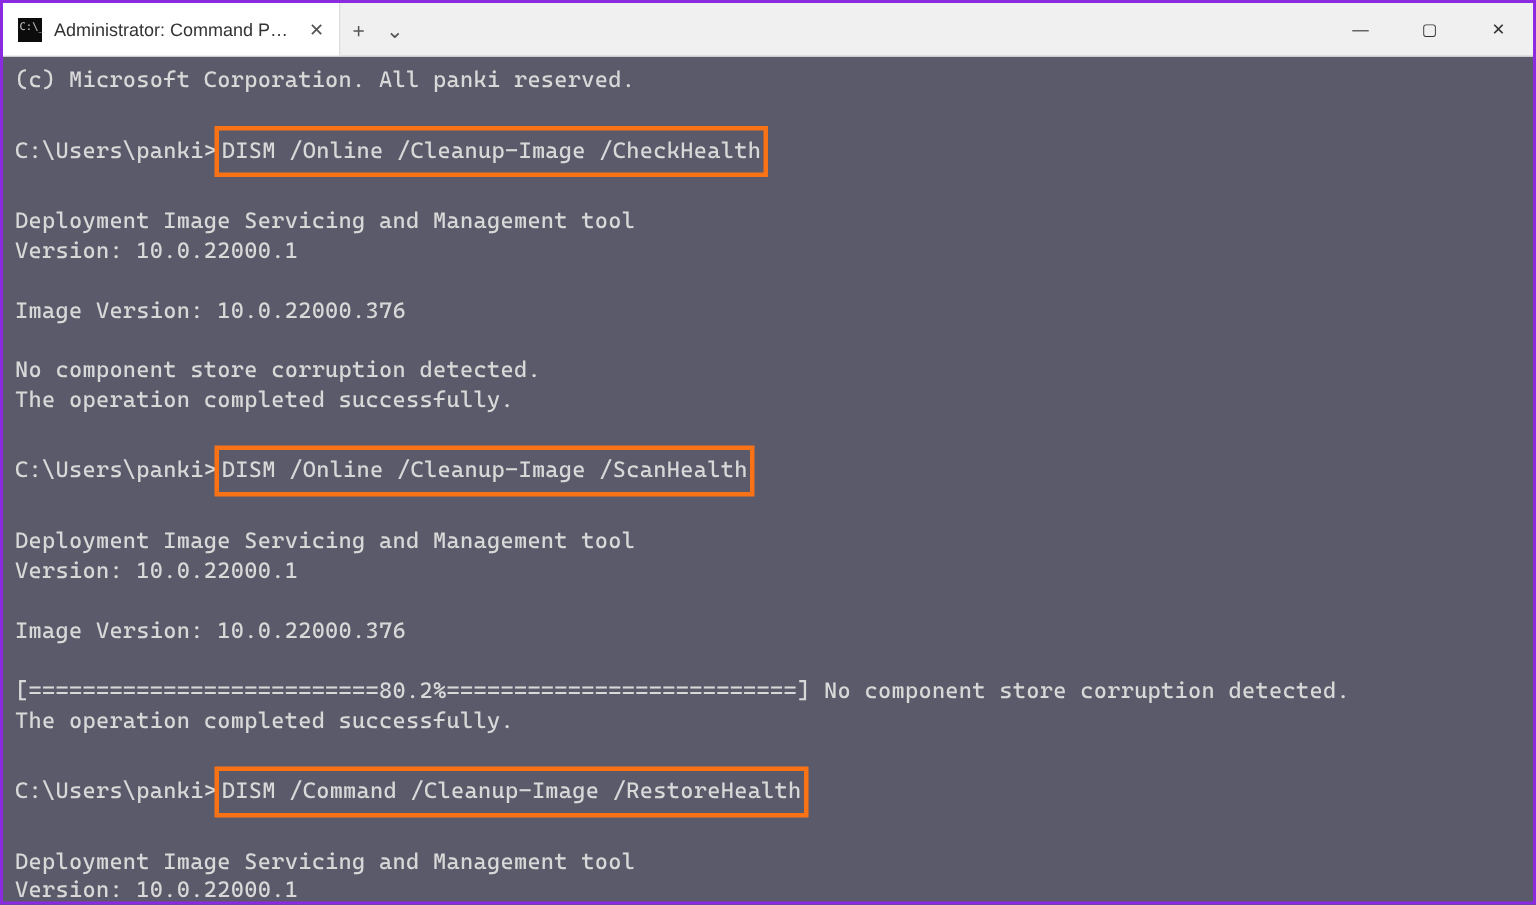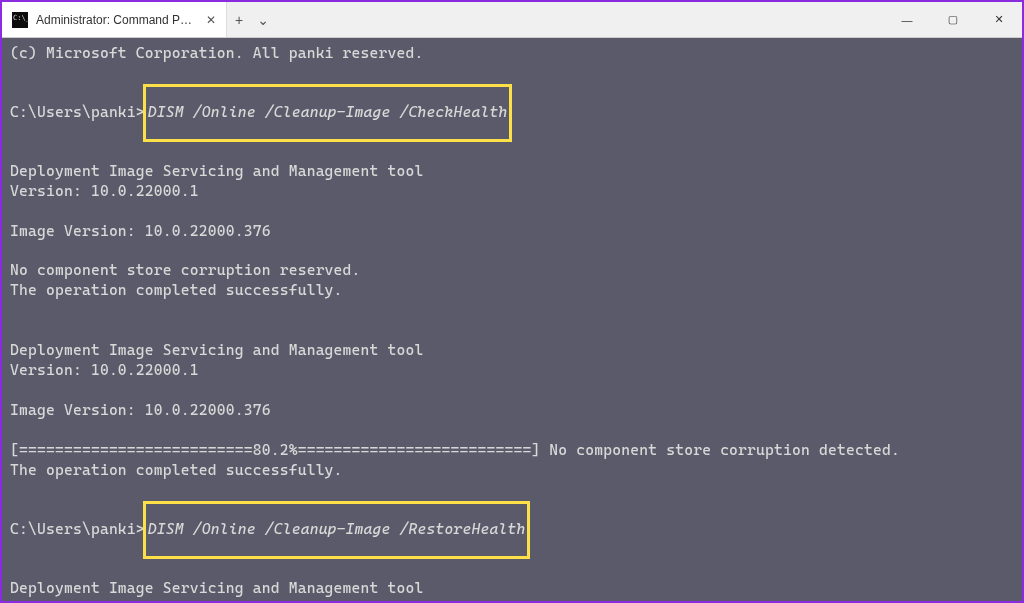--- a/index.html
+++ b/index.html
@@ -86,25 +86,24 @@
   .terminal {
     padding: 6px 8px;
     font-family: 'Cascadia Mono', 'Consolas', monospace;
     font-size: 15px;
     color: #d8d8d8;
     line-height: 1.33;
     letter-spacing: 0.2px;
   }
   .line { white-space: pre; }
   .highlight {
-    border: 3px solid #fde047;
-    padding: 16px 2px;
+    border: 3px solid #f97316;
+    padding: 4px 2px;
     display: inline-block;
     margin-left: -2px;
-    font-style: italic;
   }
 </style>
 </head>
 <body>
 
 <div class="titlebar">
   <div class="tab">
     <div class="tab-icon"></div>
     <span class="tab-title">Administrator: Command Promp</span>
     <span class="tab-close">✕</span>
@@ -124,32 +123,33 @@
 <div class="terminal">
   <div class="line">(c) Microsoft Corporation. All panki reserved.</div>
   <div class="line">&nbsp;</div>
   <div class="line"><span>C:\Users\panki&gt;</span><span class="highlight">DISM /Online /Cleanup-Image /CheckHealth</span></div>
   <div class="line">&nbsp;</div>
   <div class="line">Deployment Image Servicing and Management tool</div>
   <div class="line">Version: 10.0.22000.1</div>
   <div class="line">&nbsp;</div>
   <div class="line">Image Version: 10.0.22000.376</div>
   <div class="line">&nbsp;</div>
-  <div class="line">No component store corruption reserved.</div>
+  <div class="line">No component store corruption detected.</div>
   <div class="line">The operation completed successfully.</div>
   <div class="line">&nbsp;</div>
+  <div class="line"><span>C:\Users\panki&gt;</span><span class="highlight">DISM /Online /Cleanup-Image /ScanHealth</span></div>
   <div class="line">&nbsp;</div>
   <div class="line">Deployment Image Servicing and Management tool</div>
   <div class="line">Version: 10.0.22000.1</div>
   <div class="line">&nbsp;</div>
   <div class="line">Image Version: 10.0.22000.376</div>
   <div class="line">&nbsp;</div>
   <div class="line">[==========================80.2%==========================] No component store corruption detected.</div>
   <div class="line">The operation completed successfully.</div>
   <div class="line">&nbsp;</div>
-  <div class="line"><span>C:\Users\panki&gt;</span><span class="highlight">DISM /Online /Cleanup-Image /RestoreHealth</span></div>
+  <div class="line"><span>C:\Users\panki&gt;</span><span class="highlight">DISM /Command /Cleanup-Image /RestoreHealth</span></div>
   <div class="line">&nbsp;</div>
   <div class="line">Deployment Image Servicing and Management tool</div>
   <div class="line">Version: 10.0.22000.1</div>
   <div class="line">&nbsp;</div>
   <div class="line">Image Version: 10.0.22000.376</div>
 
 </div>
 
 </body></html>

